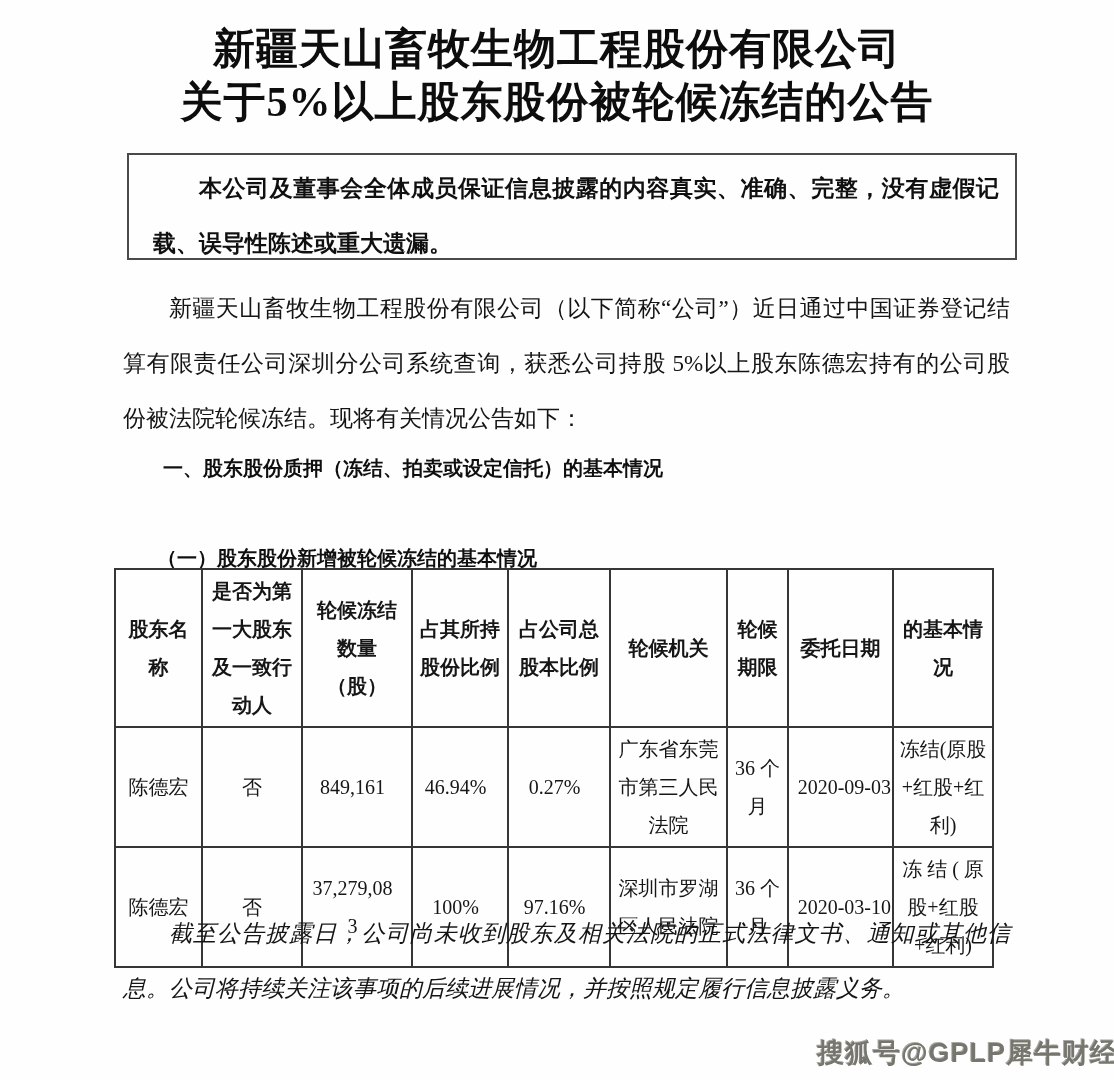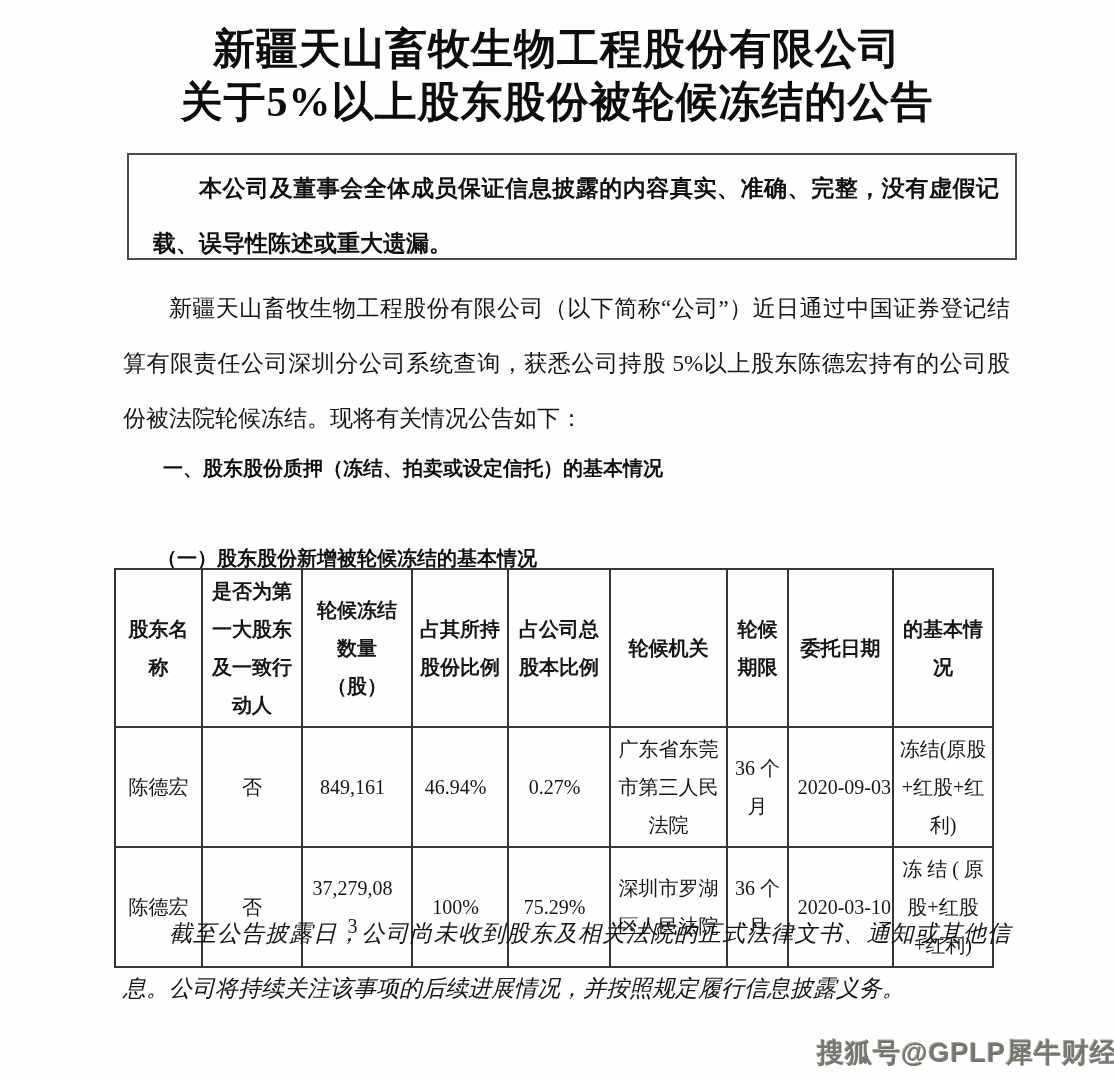--- a/index.html
+++ b/index.html
@@ -148,21 +148,21 @@
       <td>广东省东莞市第三人民法院</td>
       <td>36 个月</td>
       <td class="date">2020-09-03</td>
       <td>冻结(原股+红股+红利)</td>
     </tr>
     <tr style="height:102px;">
       <td>陈德宏</td>
       <td>否</td>
       <td class="num">37,279,083</td>
       <td class="num">100%</td>
-      <td class="num">75.29%</td>
+      <td class="num">97.16%</td>
       <td>深圳市罗湖区人民法院</td>
       <td>36 个月</td>
       <td class="date">2020-03-10</td>
       <td>冻 结 ( 原股+红股+红利)</td>
     </tr>
   </tbody>
     </table>
 
   <div class="body-para para-closing">截至公告披露日，公司尚未收到股东及相关法院的正式法律文书、通知或其他信息。公司将持续关注该事项的后续进展情况，并按照规定履行信息披露义务。</div>
 

